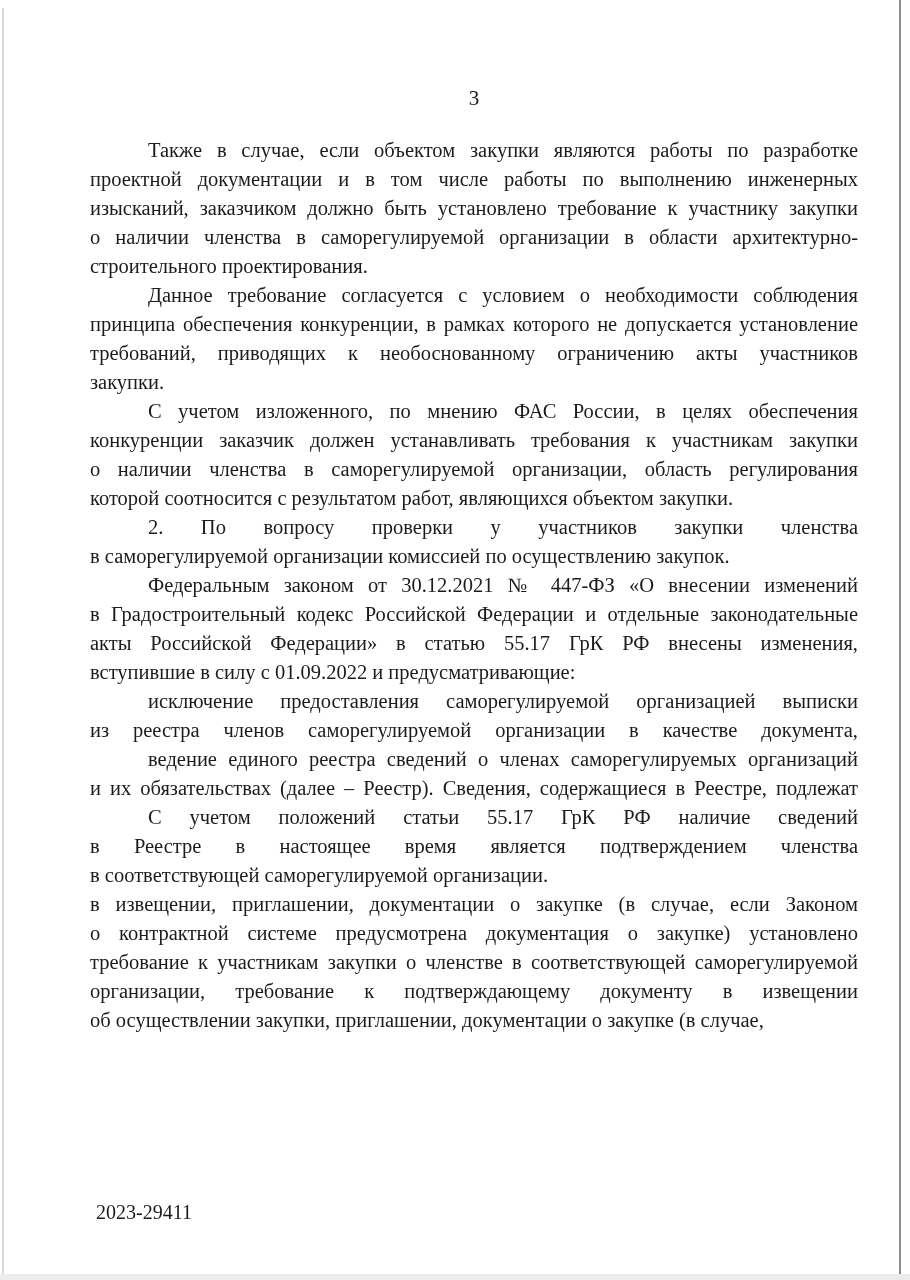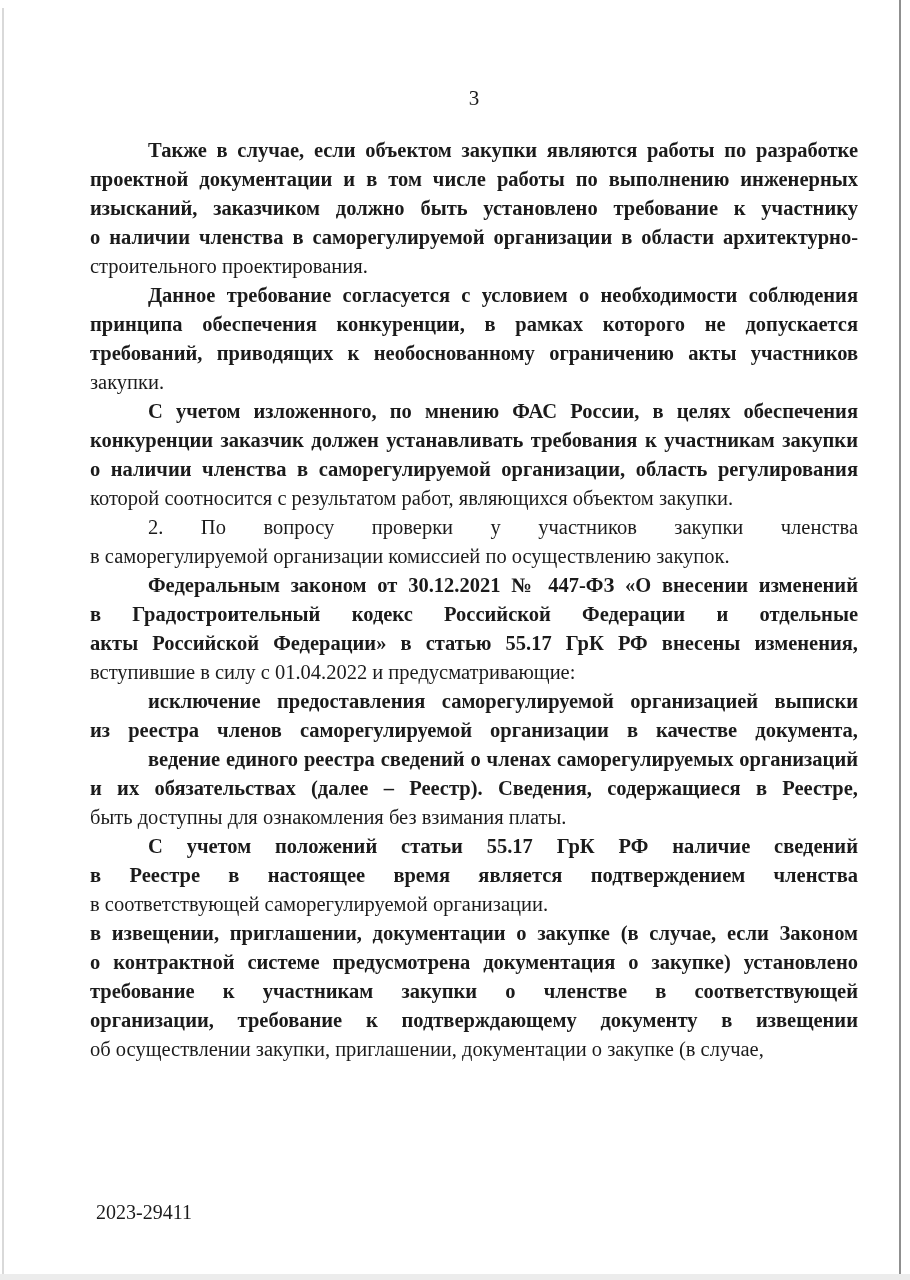--- a/index.html
+++ b/index.html
@@ -61,21 +61,20 @@
     font-size: 20.5px;
     line-height: 29px;
   }
   .line {
     height: 29px;
     overflow: hidden;
   }
   .line.fill {
     text-align: justify;
     text-align-last: justify;
-    font-weight: bold;
   }
   .line.indent {
     padding-left: 58px;
   }
   .line.bold {
     font-weight: normal;
   }
   .doc-footer {
     position: absolute;
     top: 1199px;
@@ -107,26 +106,25 @@
       <div class="line">закупки.</div>
       <div class="line indent fill">С учетом изложенного, по мнению ФАС России, в целях обеспечения</div>
       <div class="line fill">конкуренции заказчик должен устанавливать требования к участникам закупки</div>
       <div class="line fill">о наличии членства в саморегулируемой организации, область регулирования</div>
       <div class="line">которой соотносится с результатом работ, являющихся объектом закупки.</div>
       <div class="line indent fill bold">2. По вопросу проверки у участников закупки членства</div>
       <div class="line bold">в саморегулируемой организации комиссией по осуществлению закупок.</div>
       <div class="line indent fill">Федеральным законом от 30.12.2021 № 447-ФЗ «О внесении изменений</div>
       <div class="line fill">в Градостроительный кодекс Российской Федерации и отдельные законодательные</div>
       <div class="line fill">акты Российской Федерации» в статью 55.17 ГрК РФ внесены изменения,</div>
-      <div class="line">вступившие в силу с 01.04.2022 и предусматривающие:</div>
+      <div class="line">вступившие в силу с 01.09.2022 и предусматривающие:</div>
       <div class="line indent fill">исключение предоставления саморегулируемой организацией выписки</div>
       <div class="line fill">из реестра членов саморегулируемой организации в качестве документа,</div>
       <div class="line indent fill">ведение единого реестра сведений о членах саморегулируемых организаций</div>
       <div class="line fill">и их обязательствах (далее – Реестр). Сведения, содержащиеся в Реестре, подлежат</div>
-      <div class="line">быть доступны для ознакомления без взимания платы.</div>
       <div class="line indent fill">С учетом положений статьи 55.17 ГрК РФ наличие сведений</div>
       <div class="line fill">в Реестре в настоящее время является подтверждением членства</div>
       <div class="line">в соответствующей саморегулируемой организации.</div>
       <div class="line fill">в извещении, приглашении, документации о закупке (в случае, если Законом</div>
       <div class="line fill">о контрактной системе предусмотрена документация о закупке) установлено</div>
       <div class="line fill">требование к участникам закупки о членстве в соответствующей саморегулируемой</div>
       <div class="line fill">организации, требование к подтверждающему документу в извещении</div>
       <div class="line">об осуществлении закупки, приглашении, документации о закупке (в случае,</div>
     </div>
 

